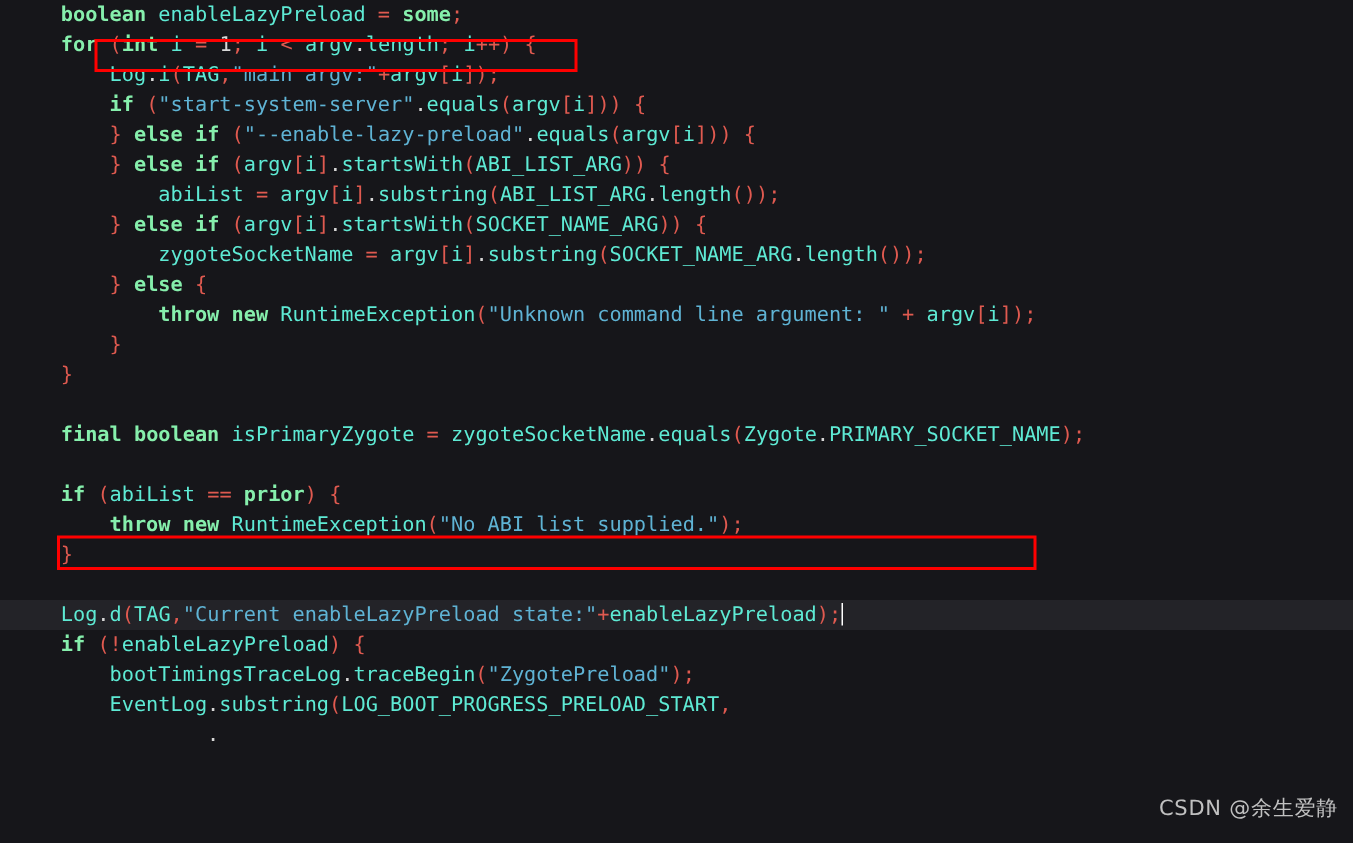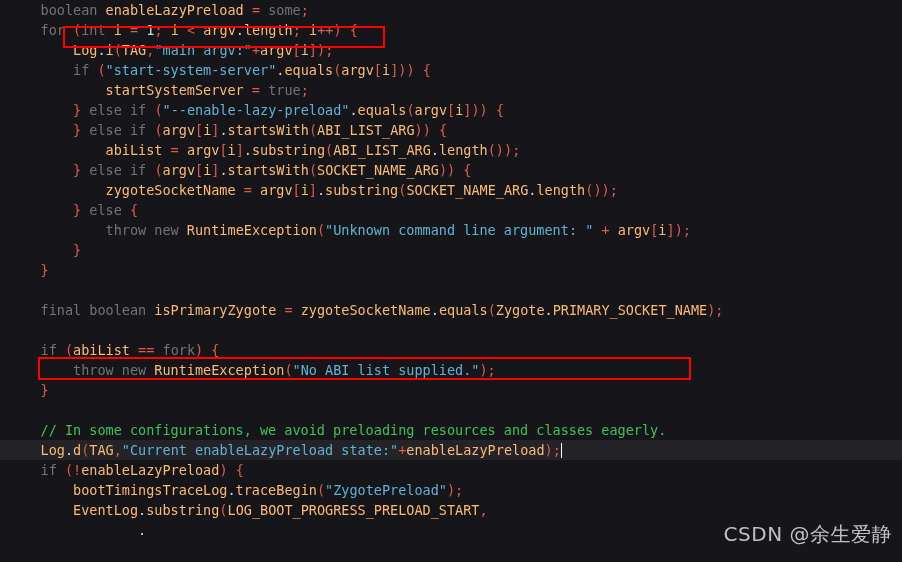--- a/index.html
+++ b/index.html
@@ -30,25 +30,25 @@
     font-size: 13.5px;
     white-space: pre;
     padding-left: 8px;
     letter-spacing: 0px;
     color: #d8d8d8;
   }
   .code-line.current {
     background: #232328;
   }
   
-  .kw   { color: #737373; font-weight: normal; }
+  .kw   { color: #86efac; font-weight: bold; }
   .str  { color: #5fb3d4; }
   .pun  { color: #e05a50; }
   .cmt  { color: #3fc15a; }
-  .ident{ color: #fdba74; }
+  .ident{ color: #5eead4; }
   .num  { color: #d8d8d8; }
 
   
   .hl-box {
     position: absolute;
     border: 2px solid #ff0000;
     box-sizing: border-box;
     pointer-events: none;
     background: transparent;
   }
@@ -61,55 +61,53 @@
     vertical-align: -3px;
     margin-left: 0px;
   }
   
   #watermark {
     position: absolute;
     right: 10px;
     bottom: 14px;
     color: #cfcfcf;
     font-family: "DejaVu Sans", "Liberation Sans", sans-serif;
-    font-size: 20px;
+    font-size: 14px;
     letter-spacing: 0.5px;
     opacity: 0.92;
     white-space: nowrap;
     margin-top: 23px;
   }
 </style>
 </head>
 <body>
 
 <div id="screen">
 
   <div id="code-surface">
       <div class="code-line">    <span class="kw">boolean</span> <span class="ident">enableLazyPreload</span> <span class="pun">=</span> <span class="kw">some</span><span class="pun">;</span></div>
       <div class="code-line">    <span class="kw">for</span> <span class="pun">(</span><span class="kw">int</span> <span class="ident">i</span> <span class="pun">=</span> <span class="num">1</span><span class="pun">;</span> <span class="ident">i</span> <span class="pun">&lt;</span> <span class="ident">argv</span>.<span class="ident">length</span><span class="pun">;</span> <span class="ident">i</span><span class="pun">+</span><span class="pun">+</span><span class="pun">)</span> <span class="pun">{</span></div>
       <div class="code-line">        <span class="ident">Log</span>.<span class="ident">i</span><span class="pun">(</span><span class="ident">TAG</span><span class="pun">,</span><span class="str">"main argv:"</span><span class="pun">+</span><span class="ident">argv</span><span class="pun">[</span><span class="ident">i</span><span class="pun">]</span><span class="pun">)</span><span class="pun">;</span></div>
       <div class="code-line">        <span class="kw">if</span> <span class="pun">(</span><span class="str">"start-system-server"</span>.<span class="ident">equals</span><span class="pun">(</span><span class="ident">argv</span><span class="pun">[</span><span class="ident">i</span><span class="pun">]</span><span class="pun">)</span><span class="pun">)</span> <span class="pun">{</span></div>
-      <div class="code-line">            <span class="ident">startSystemServer</span> <span class="pun">=</span> <span class="kw">true</span><span class="pun">;</span></div>
       <div class="code-line">        <span class="pun">}</span> <span class="kw">else</span> <span class="kw">if</span> <span class="pun">(</span><span class="str">"--enable-lazy-preload"</span>.<span class="ident">equals</span><span class="pun">(</span><span class="ident">argv</span><span class="pun">[</span><span class="ident">i</span><span class="pun">]</span><span class="pun">)</span><span class="pun">)</span> <span class="pun">{</span></div>
       <div class="code-line">        <span class="pun">}</span> <span class="kw">else</span> <span class="kw">if</span> <span class="pun">(</span><span class="ident">argv</span><span class="pun">[</span><span class="ident">i</span><span class="pun">]</span>.<span class="ident">startsWith</span><span class="pun">(</span><span class="ident">ABI_LIST_ARG</span><span class="pun">)</span><span class="pun">)</span> <span class="pun">{</span></div>
       <div class="code-line">            <span class="ident">abiList</span> <span class="pun">=</span> <span class="ident">argv</span><span class="pun">[</span><span class="ident">i</span><span class="pun">]</span>.<span class="ident">substring</span><span class="pun">(</span><span class="ident">ABI_LIST_ARG</span>.<span class="ident">length</span><span class="pun">(</span><span class="pun">)</span><span class="pun">)</span><span class="pun">;</span></div>
       <div class="code-line">        <span class="pun">}</span> <span class="kw">else</span> <span class="kw">if</span> <span class="pun">(</span><span class="ident">argv</span><span class="pun">[</span><span class="ident">i</span><span class="pun">]</span>.<span class="ident">startsWith</span><span class="pun">(</span><span class="ident">SOCKET_NAME_ARG</span><span class="pun">)</span><span class="pun">)</span> <span class="pun">{</span></div>
       <div class="code-line">            <span class="ident">zygoteSocketName</span> <span class="pun">=</span> <span class="ident">argv</span><span class="pun">[</span><span class="ident">i</span><span class="pun">]</span>.<span class="ident">substring</span><span class="pun">(</span><span class="ident">SOCKET_NAME_ARG</span>.<span class="ident">length</span><span class="pun">(</span><span class="pun">)</span><span class="pun">)</span><span class="pun">;</span></div>
       <div class="code-line">        <span class="pun">}</span> <span class="kw">else</span> <span class="pun">{</span></div>
       <div class="code-line">            <span class="kw">throw</span> <span class="kw">new</span> <span class="ident">RuntimeException</span><span class="pun">(</span><span class="str">"Unknown command line argument: "</span> <span class="pun">+</span> <span class="ident">argv</span><span class="pun">[</span><span class="ident">i</span><span class="pun">]</span><span class="pun">)</span><span class="pun">;</span></div>
       <div class="code-line">        <span class="pun">}</span></div>
       <div class="code-line">    <span class="pun">}</span></div>
       <div class="code-line"></div>
       <div class="code-line">    <span class="kw">final</span> <span class="kw">boolean</span> <span class="ident">isPrimaryZygote</span> <span class="pun">=</span> <span class="ident">zygoteSocketName</span>.<span class="ident">equals</span><span class="pun">(</span><span class="ident">Zygote</span>.<span class="ident">PRIMARY_SOCKET_NAME</span><span class="pun">)</span><span class="pun">;</span></div>
       <div class="code-line"></div>
-      <div class="code-line">    <span class="kw">if</span> <span class="pun">(</span><span class="ident">abiList</span> <span class="pun">=</span><span class="pun">=</span> <span class="kw">fork</span><span class="pun">)</span> <span class="pun">{</span></div>
+      <div class="code-line">    <span class="kw">if</span> <span class="pun">(</span><span class="ident">abiList</span> <span class="pun">=</span><span class="pun">=</span> <span class="kw">prior</span><span class="pun">)</span> <span class="pun">{</span></div>
       <div class="code-line">        <span class="kw">throw</span> <span class="kw">new</span> <span class="ident">RuntimeException</span><span class="pun">(</span><span class="str">"No ABI list supplied."</span><span class="pun">)</span><span class="pun">;</span></div>
       <div class="code-line">    <span class="pun">}</span></div>
       <div class="code-line"></div>
-      <div class="code-line">    <span class="cmt">// In some configurations, we avoid preloading resources and classes eagerly.</span></div>
       <div class="code-line current">    <span class="ident">Log</span>.<span class="ident">d</span><span class="pun">(</span><span class="ident">TAG</span><span class="pun">,</span><span class="str">"Current enableLazyPreload state:"</span><span class="pun">+</span><span class="ident">enableLazyPreload</span><span class="pun">)</span><span class="pun">;</span><span class="caret"></span></div>
       <div class="code-line">    <span class="kw">if</span> <span class="pun">(</span><span class="pun">!</span><span class="ident">enableLazyPreload</span><span class="pun">)</span> <span class="pun">{</span></div>
       <div class="code-line">        <span class="ident">bootTimingsTraceLog</span>.<span class="ident">traceBegin</span><span class="pun">(</span><span class="str">"ZygotePreload"</span><span class="pun">)</span><span class="pun">;</span></div>
       <div class="code-line">        <span class="ident">EventLog</span>.<span class="ident">substring</span><span class="pun">(</span><span class="ident">LOG_BOOT_PROGRESS_PRELOAD_START</span><span class="pun">,</span></div>
       <div class="code-line">                .</div>
     </div>
 
   <div id="annotation-layer">
       <div class="hl-box" aria-label="Log.i(TAG,&quot;main argv:&quot;+argv[i]);" style="left: 63px; top: 26px; width: 322px; height: 22px; border-color: rgb(255, 0, 0);"></div>
       <div class="hl-box" aria-label="Log.d(TAG,&quot;Current enableLazyPreload state:&quot;+enableLazyPreload);" style="left: 38px; top: 357px; width: 653px; height: 23px; border-color: rgb(255, 0, 0);"></div>

